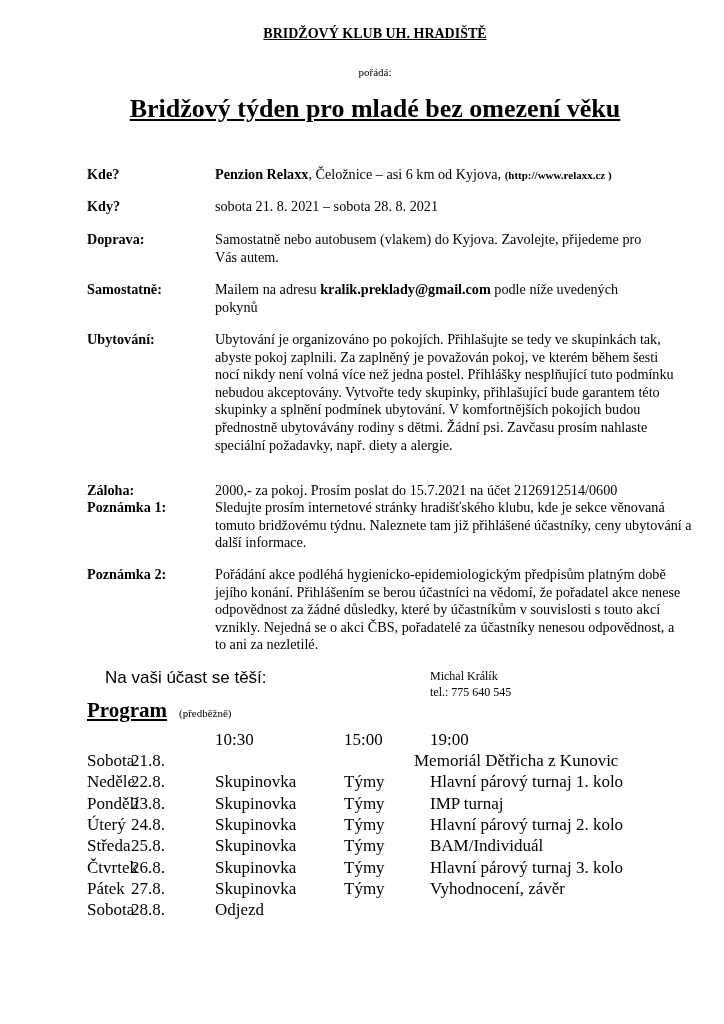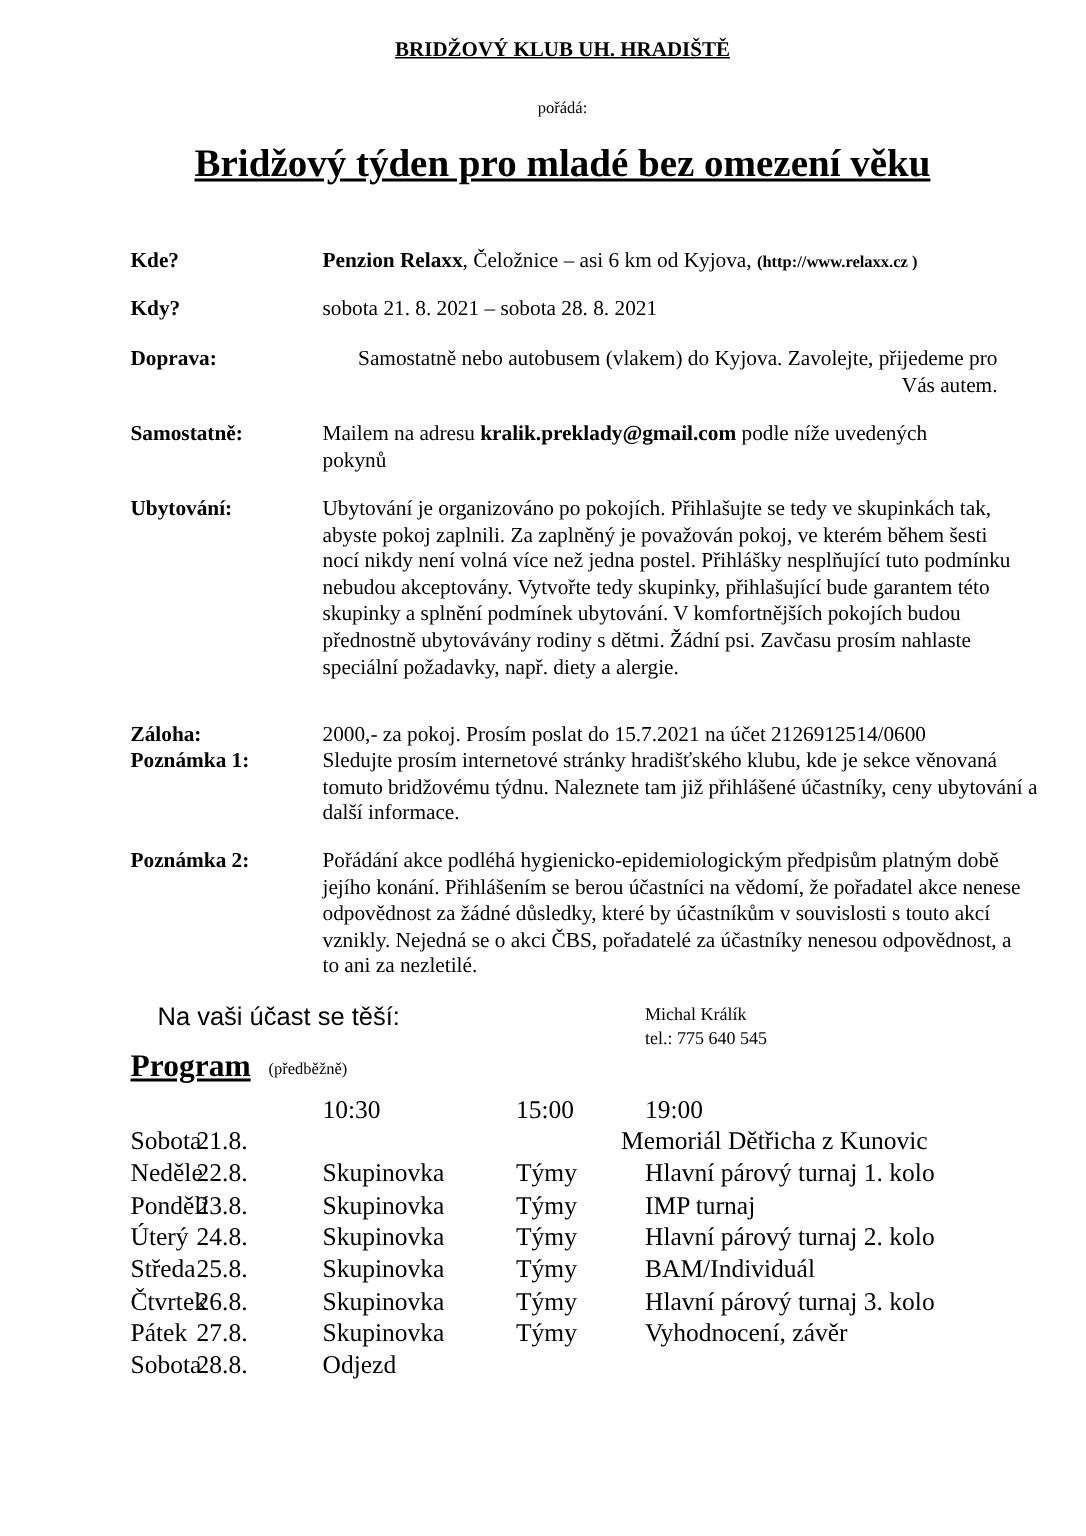--- a/index.html
+++ b/index.html
@@ -33,21 +33,21 @@
   <span class="val" style="width:520px;"><b>Penzion Relaxx</b><span>, Čeložnice – asi 6 km od Kyjova, </span><span class="small-bold">(http://www.relaxx.cz )</span></span>
 </div>
 
 <div class="row" style="top:198px;">
   <span class="lbl">Kdy?</span>
   <span class="val">sobota 21. 8. 2021 – sobota 28. 8. 2021</span>
 </div>
 
 <div class="row" style="top:231px;">
   <span class="lbl">Doprava:</span>
-  <span class="val" style="width:450px;text-align:right;">Samostatně nebo autobusem (vlakem) do Kyjova. Zavolejte, přijedeme pro Vás autem.</span>
+  <span class="val" style="width:450px;">Samostatně nebo autobusem (vlakem) do Kyjova. Zavolejte, přijedeme pro Vás autem.</span>
 </div>
 
 <div class="row" style="top:281px;">
   <span class="lbl">Samostatně:</span>
   <span class="val" style="width:435px;"><span>Mailem na adresu </span><b>kralik.preklady@gmail.com</b><span> podle níže uvedených pokynů</span></span>
 </div>
 
 <div class="row" style="top:331px;">
   <span class="lbl">Ubytování:</span>
   <span class="val" style="width:460px;">Ubytování je organizováno po pokojích. Přihlašujte se tedy ve skupinkách tak, abyste pokoj zaplnili. Za zaplněný je považován pokoj, ve kterém během šesti nocí nikdy není volná více než jedna postel. Přihlášky nesplňující tuto podmínku nebudou akceptovány. Vytvořte tedy skupinky, přihlašující bude garantem této skupinky a splnění podmínek ubytování. V komfortnějších pokojích budou přednostně ubytovávány rodiny s dětmi. Žádní psi. Zavčasu prosím nahlaste speciální požadavky, např. diety a alergie.</span>

